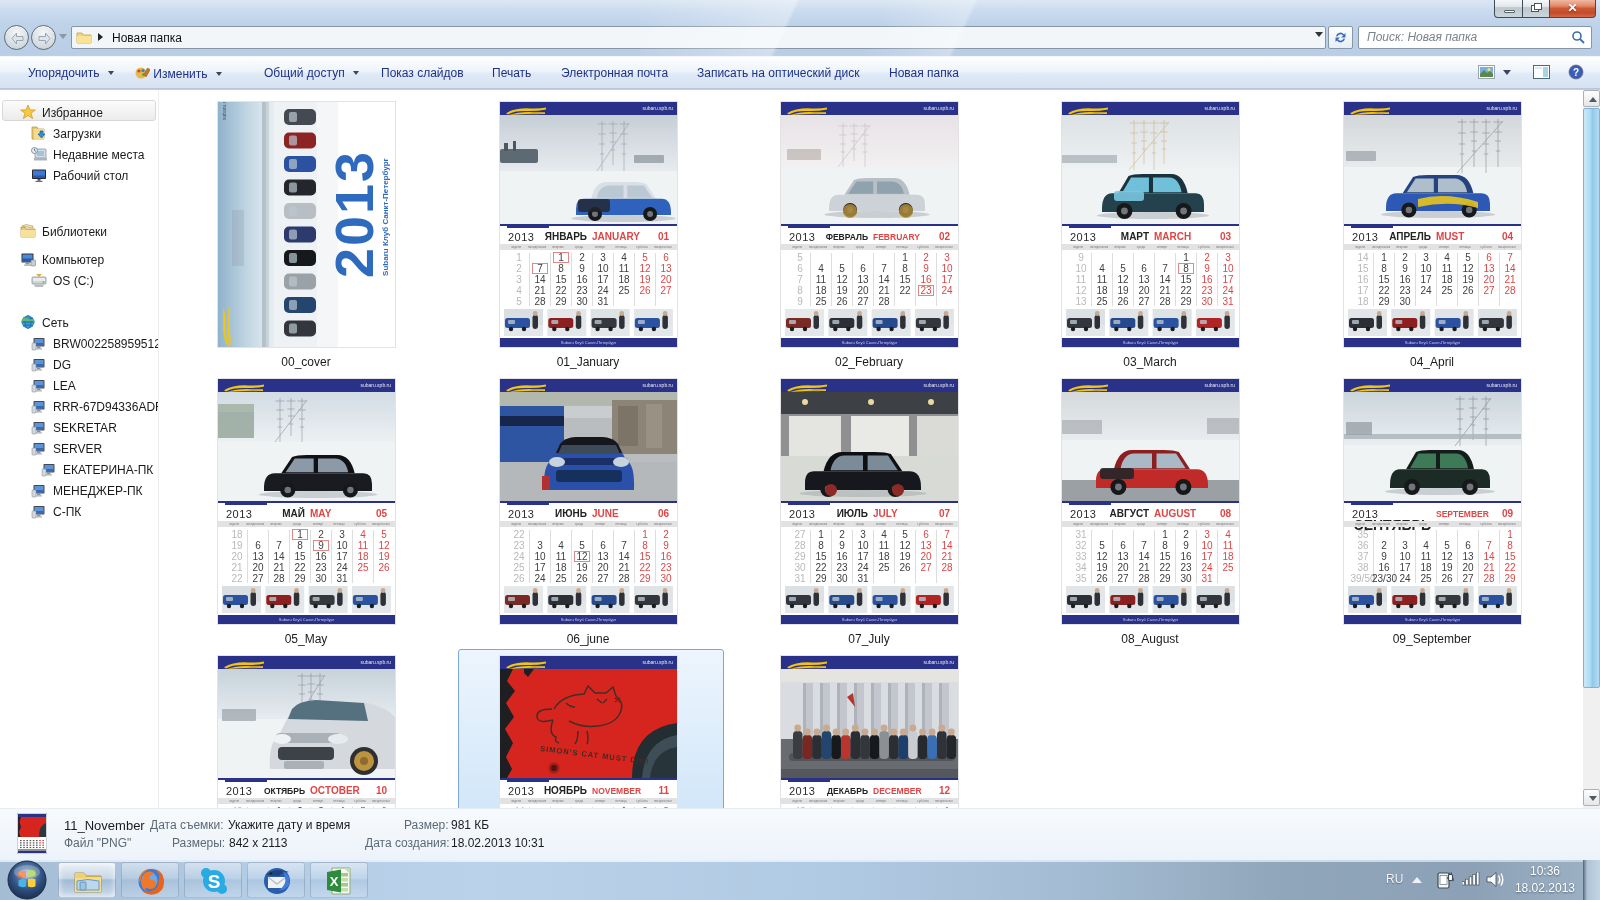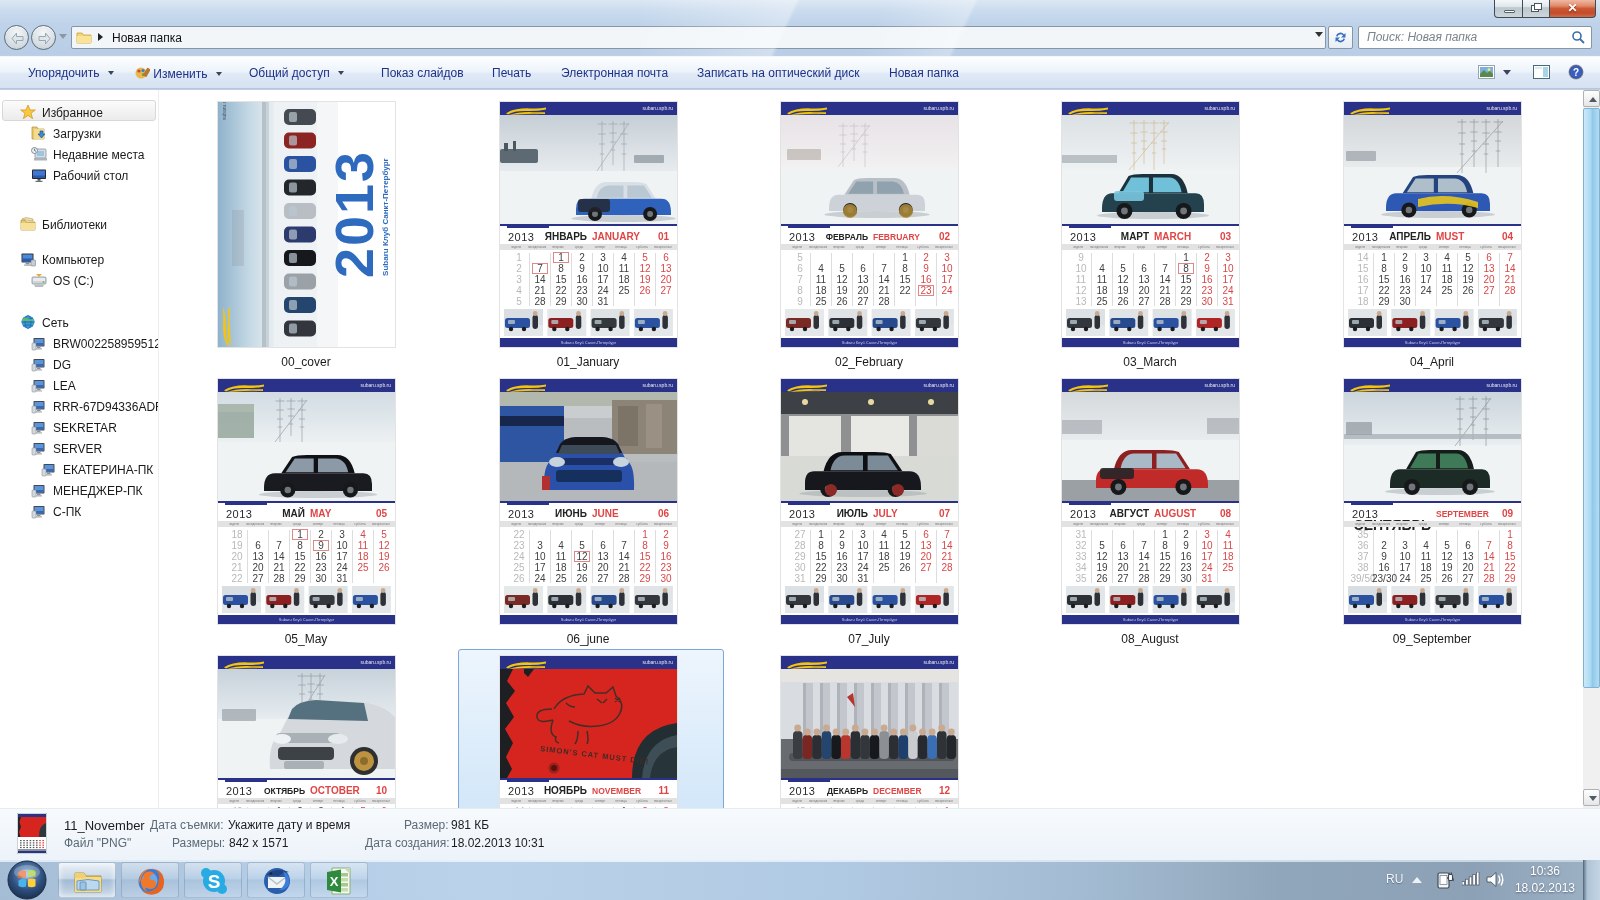--- a/index.html
+++ b/index.html
@@ -135,21 +135,21 @@
 </div>
 <div id="toolbar">
  <span class="tb" style="left:28px">Упорядочить <span class="car"></span></span>
  <span class="tb" style="left:134px"><svg width="16" height="14" viewBox="0 0 16 14" style="vertical-align:-2px">
             <circle cx="7" cy="7" r="5.5" fill="#e8b84a"></circle>
             <circle cx="5" cy="5" r="1.6" fill="#cc4433"></circle>
             <circle cx="9" cy="4.5" r="1.6" fill="#3a7fd0"></circle>
             <circle cx="9.5" cy="8.5" r="1.6" fill="#58a844"></circle>
             <rect x="11" y="2" width="4" height="9" rx="1" fill="#b87830" transform="rotate(30 13 6)"></rect>
           </svg> Изменить <span class="car"></span></span>
- <span class="tb" style="left:249px">Общий доступ <span class="car"></span></span>
+ <span class="tb" style="left:264px">Общий доступ <span class="car"></span></span>
  <span class="tb" style="left:381px">Показ слайдов</span>
  <span class="tb" style="left:492px">Печать</span>
  <span class="tb" style="left:561px">Электронная почта</span>
  <span class="tb" style="left:697px">Записать на оптический диск</span>
  <span class="tb" style="left:889px">Новая папка</span>
  <span style="position:absolute;left:1478px;top:8px"><svg width="17" height="14" viewBox="0 0 17 14">
             <rect x="0.5" y="0.5" width="16" height="13" fill="#fff" stroke="#9aa4ae"></rect>
             <rect x="2" y="2" width="13" height="10" fill="#79b0dc"></rect>
             <path d="M2 9 L6 5 L9 8 L12 6 L15 9 L15 12 L2 12 Z" fill="#5a8a4a"></path>
             <circle cx="11" cy="4.5" r="1.5" fill="#f0e080"></circle>
@@ -185,21 +185,21 @@
           <circle cx="3.5" cy="4.5" r="3" fill="#e8eef2" stroke="#6a7a88" stroke-width="0.8"></circle>
           <path d="M3.5 2.8 L3.5 4.5 L5 5.3" stroke="#4a5a66" stroke-width="0.8" fill="none"></path>
         </svg>Недавние места</div>
       <div class="li" style="left:31px;top:77px"><svg width="16" height="16" viewBox="0 0 16 16">
           <rect x="1" y="2.5" width="14" height="9.5" rx="0.8" fill="#28282c"></rect>
           <rect x="2" y="3.5" width="12" height="7.5" fill="#3f78d4"></rect>
           <rect x="2" y="8.5" width="12" height="2.5" fill="#2858a8"></rect>
           <rect x="6.5" y="12" width="3" height="1.8" fill="#55585c"></rect>
           <rect x="4.5" y="13.8" width="7" height="1.2" fill="#6a6e72"></rect>
         </svg>Рабочий стол</div>
-      <div class="li" style="left:20px;top:126px"><svg width="16" height="16" viewBox="0 0 16 16">
+      <div class="li" style="left:20px;top:133px"><svg width="16" height="16" viewBox="0 0 16 16">
           <path d="M1 4 L5 4 L6 6 L15 6 L15 14 L1 14 Z" fill="#e9c96a" stroke="#ad8c3a" stroke-width="0.7"></path>
           <path d="M2 3 L6 1.5 L13 3 L13 5 L6 4 Z" fill="#f2e2b0" stroke="#b09850" stroke-width="0.6"></path>
           <path d="M1 7 L15 7 L15 14 L1 14 Z" fill="#f6e09a"></path>
         </svg>Библиотеки</div>
       <div class="li" style="left:20px;top:161px"><svg width="16" height="16" viewBox="0 0 16 16">
           <rect x="1.5" y="2.5" width="12" height="9" rx="0.8" fill="#33363c"></rect>
           <rect x="2.5" y="3.5" width="10" height="7" fill="#4a8ad8"></rect>
           <rect x="2.5" y="7.5" width="10" height="3" fill="#2a5aa8"></rect>
           <rect x="5.5" y="11.5" width="4" height="2" fill="#8c9096"></rect>
           <rect x="4" y="13.5" width="7" height="1.3" fill="#aab0b6"></rect>
@@ -2248,21 +2248,21 @@
           <rect x="1" y="36" width="28" height="2" fill="#8a9298"></rect>
           <rect x="1" y="38" width="28" height="2" fill="#2a3189"></rect>
         </svg></span>
 <span style="left:64px;top:9px;font-size:13px">11_November</span>
 <span class="lab" style="left:150px;top:9px">Дата съемки:</span>
 <span style="left:228px;top:9px">Укажите дату и время</span>
 <span class="lab" style="left:404px;top:9px">Размер:</span>
 <span style="left:451px;top:9px">981 КБ</span>
 <span class="lab" style="left:64px;top:27px">Файл "PNG"</span>
 <span class="lab" style="left:172px;top:27px">Размеры:</span>
-<span style="left:229px;top:27px">842 x 1571</span>
+<span style="left:229px;top:27px">842 x 2113</span>
 <span class="lab" style="left:365px;top:27px">Дата создания:</span>
 <span style="left:451px;top:27px">18.02.2013 10:31</span>
 </div>
     <div id="taskbar">
 <div style="position:absolute;left:7px;top:0"><svg width="40" height="40" viewBox="0 0 40 40">
           <defs>
             <radialGradient id="orbg" cx="0.5" cy="0.35" r="0.75">
               <stop offset="0" stop-color="#7ba6d9"></stop>
               <stop offset="0.55" stop-color="#2e4f7e"></stop>
               <stop offset="1" stop-color="#15243c"></stop>

